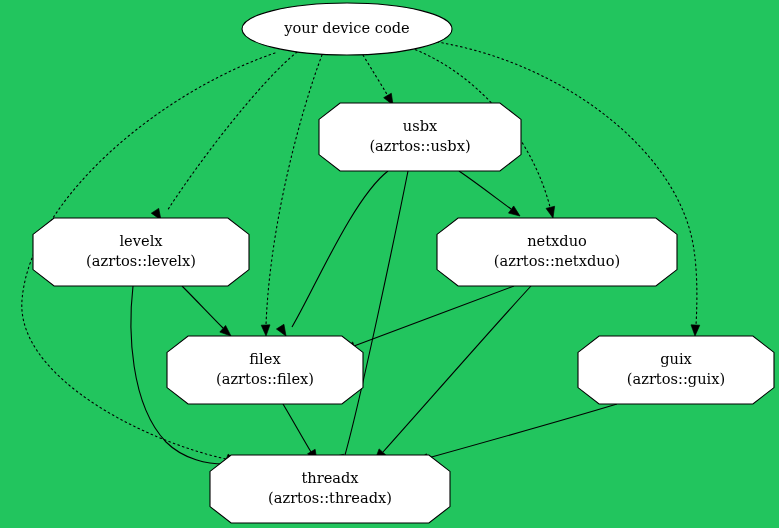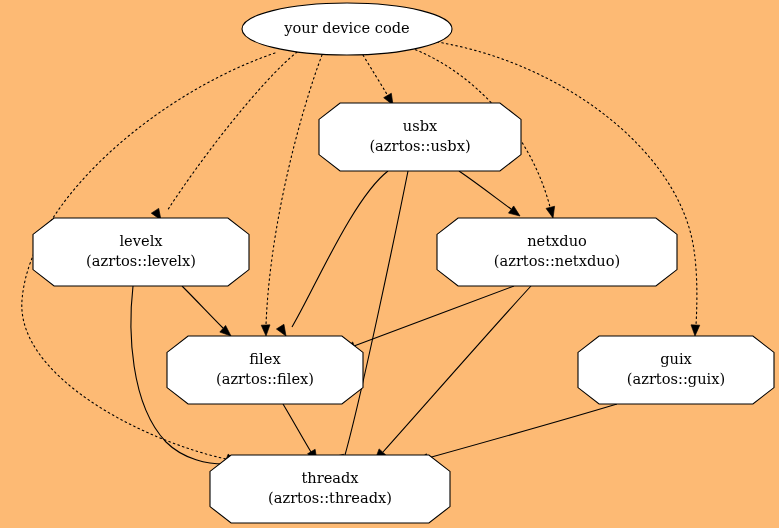--- a/index.html
+++ b/index.html
@@ -4,21 +4,21 @@
 <style>
   html, body {
     margin: 0;
     padding: 0;
     background: #ffffff;
   }
   #graph-root {
     position: relative;
     width: 779px;
     height: 528px;
-    background: #fdba74;
+    background: #22c55e;
     overflow: hidden;
     font-family: "DejaVu Serif", "Liberation Serif", serif;
   }
   svg#graph-canvas {
     display: block;
     width: 779px;
     height: 528px;
   }
   .node-shape {
     fill: #ffffff;

